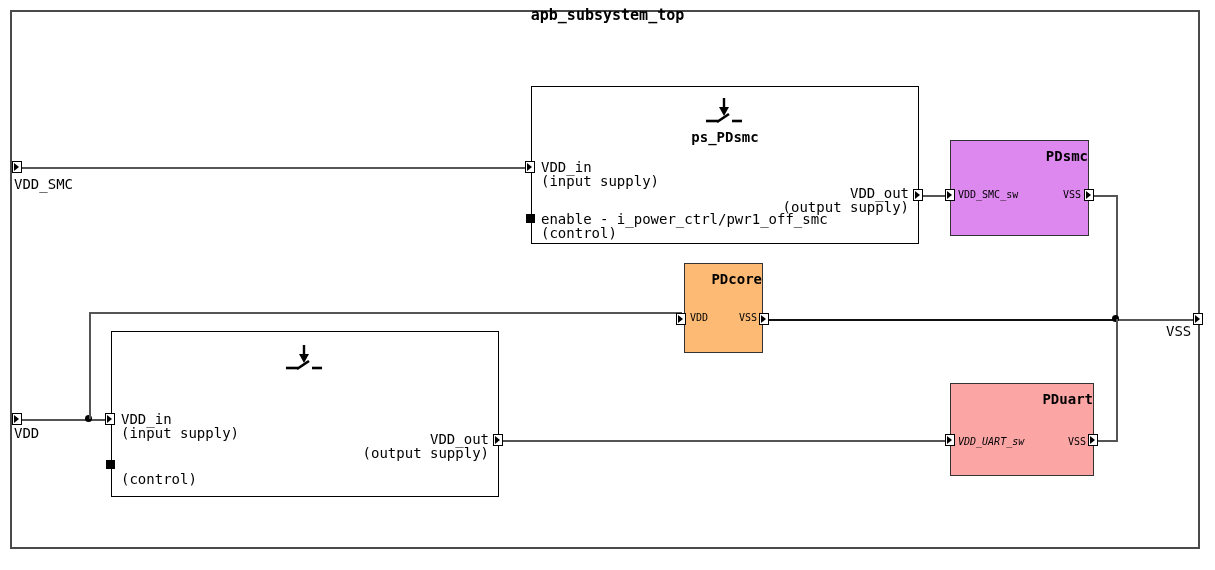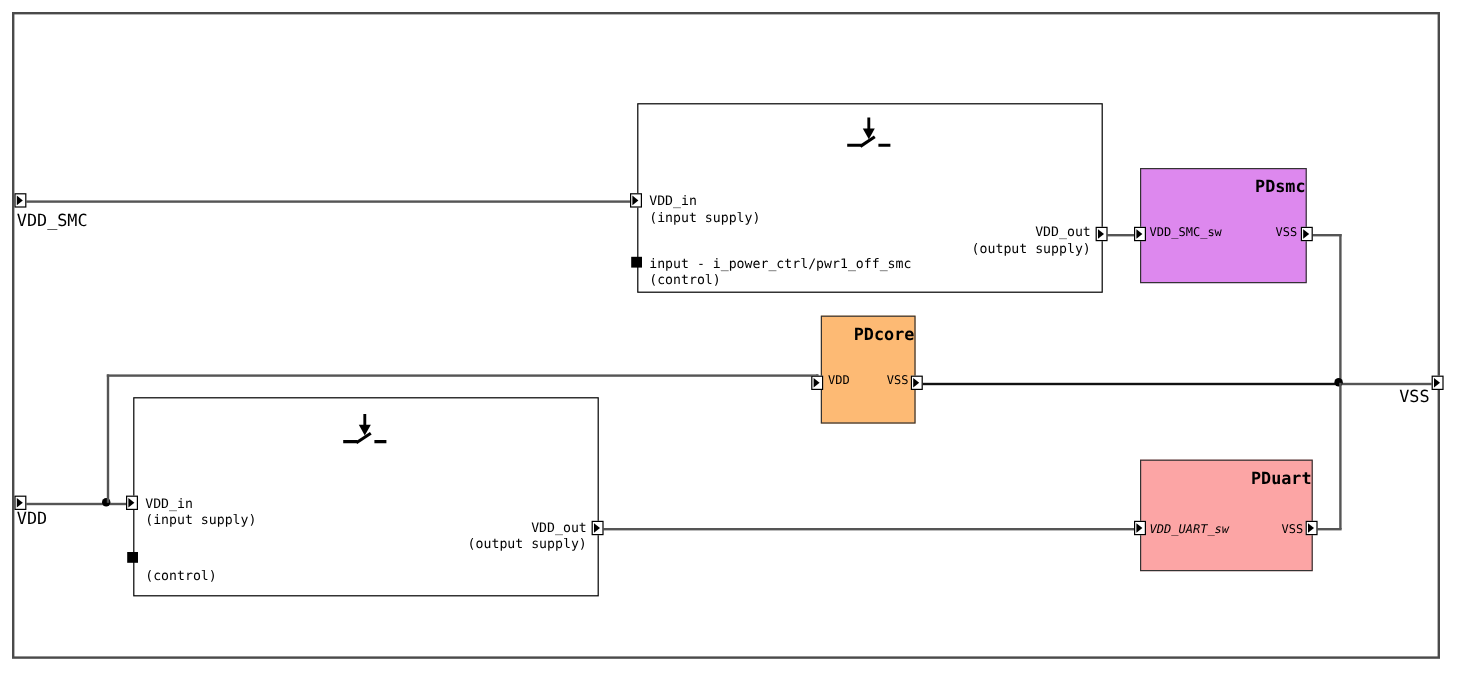--- a/index.html
+++ b/index.html
@@ -39,21 +39,21 @@
 
   
   .swblk{
     position:absolute;border:1.6px solid #000;background:#fff;box-sizing:border-box;
   }
   .swicon{position:absolute;width:44px;height:28px;}
   .swname{
     position:absolute;width:100%;text-align:center;left:0;
     font-size:14px;font-weight:bold;color:#000;
   }
-  .lbl{position:absolute;font-size:11px;color:#000;line-height:13.5px;white-space:pre;}
+  .lbl{position:absolute;font-size:14px;color:#000;line-height:13.5px;white-space:pre;}
   .lbl.r{text-align:right;}
 
   
   .pd{
     position:absolute;border:1.6px solid #222;box-sizing:border-box;
   }
   .pd .pdname{
     position:absolute;left:0;width:100%;top:7px;text-align:right;
     font-size:14px;font-weight:bold;color:#000;
   }
@@ -61,20 +61,21 @@
 
   
   .blabel{position:absolute;font-size:14px;color:#000;white-space:nowrap;}
 </style>
 </head>
 <body>
 
 <div class="canvas">
 
   <div class="frame"></div>
+  <div class="title">apb_subsystem_top</div>
 
   <div class="h" style="left:18px;top:167px;width:512px;"></div>
 
   <div class="h" style="left:918px;top:195px;width:37px;"></div>
 
   <div class="h" style="left:1087px;top:195px;width:31px;"></div>
   <div class="v" style="left:1116px;top:195px;height:124px;"></div>
 
   <div class="hb" style="left:764px;top:319px;width:354px;"></div>
   <div class="h" style="left:1116px;top:319px;width:82px;"></div>
@@ -95,25 +96,26 @@
   <div class="swblk" style="left:531px;top:86px;width:388px;height:158px;">
 
     <svg class="swicon" style="left:170px;top:10px;" viewBox="0 0 44 28">
       <line x1="22" y1="1" x2="22" y2="13" stroke="#000" stroke-width="2.4"></line>
       <polygon points="22,19 17,10 27,10" fill="#000"></polygon>
       <line x1="4" y1="24" x2="16" y2="24" stroke="#000" stroke-width="2.6"></line>
       <line x1="15" y1="25" x2="27" y2="17" stroke="#000" stroke-width="2.6"></line>
       <line x1="30" y1="24" x2="40" y2="24" stroke="#000" stroke-width="2.6"></line>
     </svg>
 
+    <div class="swname" style="top:42px;">ps_PDsmc</div>
 
     <div class="lbl" style="left:9px;top:74px;">VDD_in</div>
     <div class="lbl" style="left:9px;top:88px;">(input supply)</div>
 
-    <div class="lbl" style="left:9px;top:126px;">input - i_power_ctrl/pwr1_off_smc</div>
+    <div class="lbl" style="left:9px;top:126px;">enable - i_power_ctrl/pwr1_off_smc</div>
     <div class="lbl" style="left:9px;top:140px;">(control)</div>
 
     <div class="lbl r" style="right:9px;top:100px;width:200px;">VDD_out</div>
     <div class="lbl r" style="right:9px;top:114px;width:200px;">(output supply)</div>
   </div>
   <div class="port" style="left:525px;top:161px;"></div>
   <div class="sq" style="left:526px;top:214px;"></div>
   <div class="port" style="left:913px;top:189px;"></div>
 
   <div class="swblk" style="left:111px;top:331px;width:388px;height:166px;">

